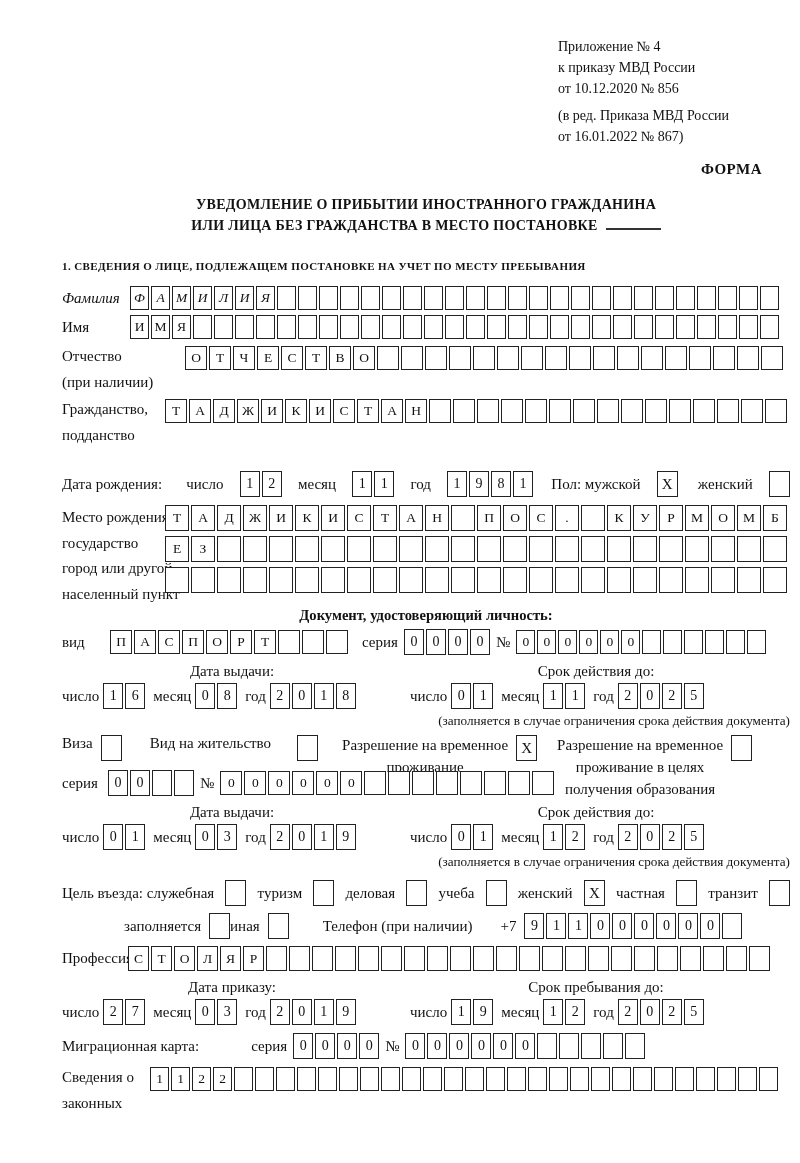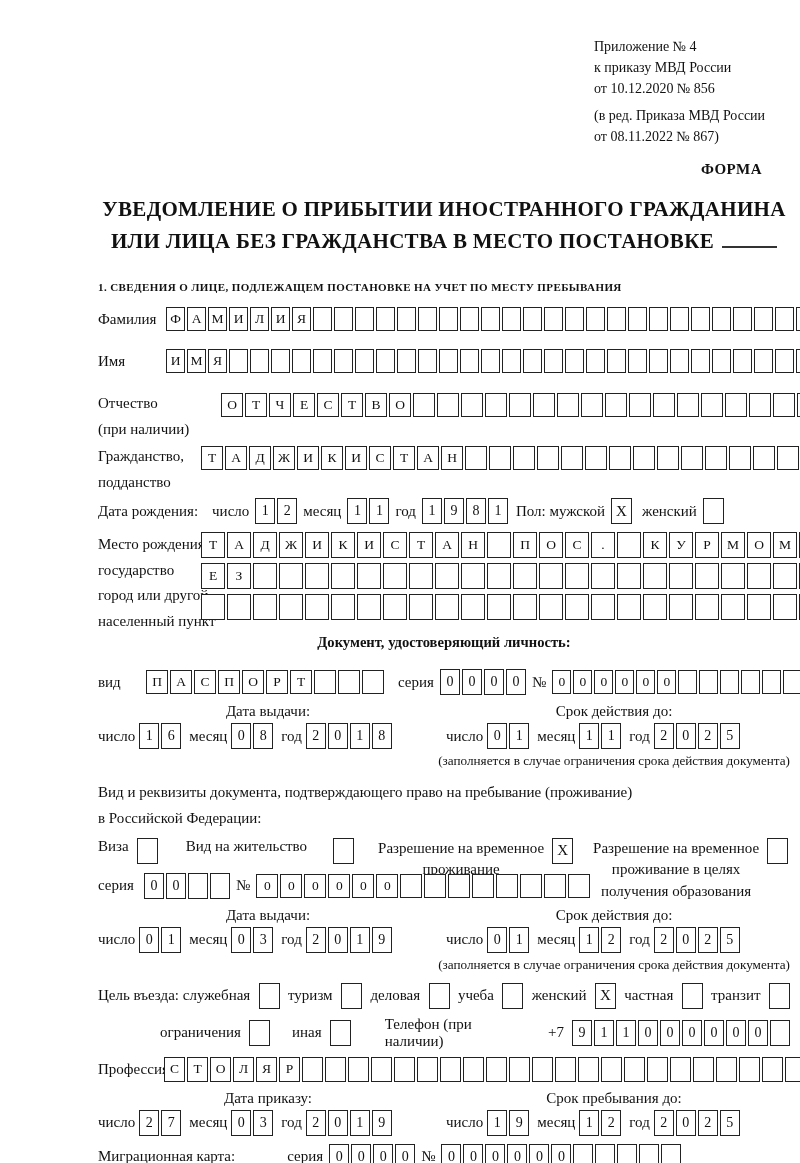--- a/index.html
+++ b/index.html
@@ -1,25 +1,25 @@
 <!DOCTYPE html>
 <html lang="ru"><head>
 <meta charset="utf-8">
 <style>
   html,body{margin:0;padding:0;background:#fff;}
   body{width:800px;height:1163px;font-family:"Liberation Serif",serif;color:#111;}
-  .page{position:relative;width:800px;height:1163px;box-sizing:border-box;padding:36px 10px 0 98px;overflow:hidden;}
+  .page{position:relative;width:800px;height:1163px;box-sizing:border-box;padding:36px 10px 0 62px;overflow:hidden;}
   .hdr{margin-left:496px;width:225px;font-size:14px;line-height:1.5;}
   .hdr .ln{white-space:nowrap;}
   .hdr .gap{margin-top:6px;}
   .forma{text-align:right;padding-right:28px;font-weight:bold;font-size:15px;margin-top:14px;letter-spacing:0.5px;}
-  .title{margin-top:16px;text-align:center;font-weight:bold;font-size:21px;line-height:1.5;letter-spacing:0.3px;}
+  .title{margin-top:16px;text-align:center;font-weight:bold;font-size:14px;line-height:1.5;letter-spacing:0.3px;}
   .blank-line{display:inline-block;width:55px;border-bottom:2px solid #333;vertical-align:baseline;margin-left:8px;}
   .sect{margin-top:24px;font-weight:bold;font-size:11px;letter-spacing:0.4px;white-space:nowrap;}
-  .frow{display:flex;align-items:center;margin-top:18px;}
+  .frow{display:flex;align-items:center;margin-top:5px;}
   .frow.top{align-items:flex-start;}
   .flabel{font-size:15px;flex-shrink:0;}
   .lbl2{line-height:1.7;}
   .w68{width:68px;} .w103{width:103px;} .w123{width:123px;} .w48{width:48px;} .w66{width:66px;} .w88{width:88px;}
   .cells{display:flex;gap:2px;flex-wrap:nowrap;}
   .cell{box-sizing:border-box;border:1.7px solid #222;height:24px;display:flex;align-items:center;justify-content:center;font-size:13.5px;background:#fff;flex-shrink:0;}
   .c21 .cell{width:19px;}
   .c24 .cell{width:22px;}
   .c26 .cell{width:24px;height:26px;}
   .c23 .cell{width:21px;height:25px;}
@@ -51,32 +51,32 @@
 </head>
 <body>
 
 <div class="page">
 
   <div class="hdr">
     <div class="ln">Приложение № 4</div>
     <div class="ln">к приказу МВД России</div>
     <div class="ln">от 10.12.2020 № 856</div>
     <div class="ln gap">(в ред. Приказа МВД России</div>
-    <div class="ln">от 08.11.2022 № 867)</div>
+    <div class="ln">от 16.01.2022 № 867)</div>
   </div>
   <div class="forma">ФОРМА</div>
 
   <div class="title">
     <div>УВЕДОМЛЕНИЕ О ПРИБЫТИИ ИНОСТРАННОГО ГРАЖДАНИНА</div>
     <div><span>ИЛИ ЛИЦА БЕЗ ГРАЖДАНСТВА В МЕСТО ПОСТАНОВКЕ</span><span class="blank-line"></span></div>
   </div>
 
   <div class="sect">1. СВЕДЕНИЯ О ЛИЦЕ, ПОДЛЕЖАЩЕМ ПОСТАНОВКЕ НА УЧЕТ ПО МЕСТУ ПРЕБЫВАНИЯ</div>
 
-  <div class="frow" style="margin-top:14px;">
+  <div class="frow" style="margin-top:14px;font-style:italic;">
     <div class="flabel w68">Фамилия</div>
     <div class="cells c21">
         <span class="cell">Ф</span>
         <span class="cell">А</span>
         <span class="cell">М</span>
         <span class="cell">И</span>
         <span class="cell">Л</span>
         <span class="cell">И</span>
         <span class="cell">Я</span>
         <span class="cell"></span>
@@ -205,21 +205,21 @@
         <span class="cell"></span>
         <span class="cell"></span>
         <span class="cell"></span>
         <span class="cell"></span>
         <span class="cell"></span>
         <span class="cell"></span>
         <span class="cell"></span>
       </div>
   </div>
 
-  <div class="frow" style="margin-top:3px;">
+  <div class="frow" style="margin-top:23px;justify-content:space-between;">
     <span class="flabel">Дата рождения:</span>
     <span class="mid" style="margin-left:14px;">число</span>
     <span class="cells cdate">
         <span class="cell">1</span>
         <span class="cell">2</span>
       </span>
     <span class="mid">месяц</span>
     <span class="cells cdate">
         <span class="cell">1</span>
         <span class="cell">1</span>
@@ -405,24 +405,20 @@
       <span class="cells cdate">
           <span class="cell">2</span>
           <span class="cell">0</span>
           <span class="cell">2</span>
           <span class="cell">5</span>
         </span>
     </div>
   </div>
   <div class="note right">(заполняется в случае ограничения срока действия документа)</div>
 
-  <div class="para">
-    <div>Вид и реквизиты документа, подтверждающего право на пребывание (проживание)</div>
-    <div>в Российской Федерации:</div>
-  </div>
 
   <div class="visa-row">
     <div class="opt">
       <span class="txt">Виза</span>
       <span class="checkbox"></span>
     </div>
     <div class="opt" style="margin-left:28px;">
       <span class="txt">Вид на жительство</span>
       <span class="checkbox" style="margin-left:18px;"></span>
     </div>
@@ -528,24 +524,24 @@
     <span>женский</span>
     <span class="checkbox">X</span>
     <span>частная</span>
     <span class="checkbox"></span>
     <span>транзит</span>
     <span class="checkbox"></span>
   </div>
 
   <div class="purpose2">
     <span class="pair">
-      <span>ограничения</span>
+      <span>заполняется</span>
       <span class="checkbox"></span>
     </span>
-    <span class="pair" style="margin-left:22px;">
+    <span class="pair" style="">
       <span>иная</span>
       <span class="checkbox"></span>
     </span>
     <span style="margin-left:34px;">Телефон (при наличии)</span>
     <span style="margin-left:28px;margin-right:8px;">+7</span>
     <span class="cells cdate">
         <span class="cell">9</span>
         <span class="cell">1</span>
         <span class="cell">1</span>
         <span class="cell">0</span>

